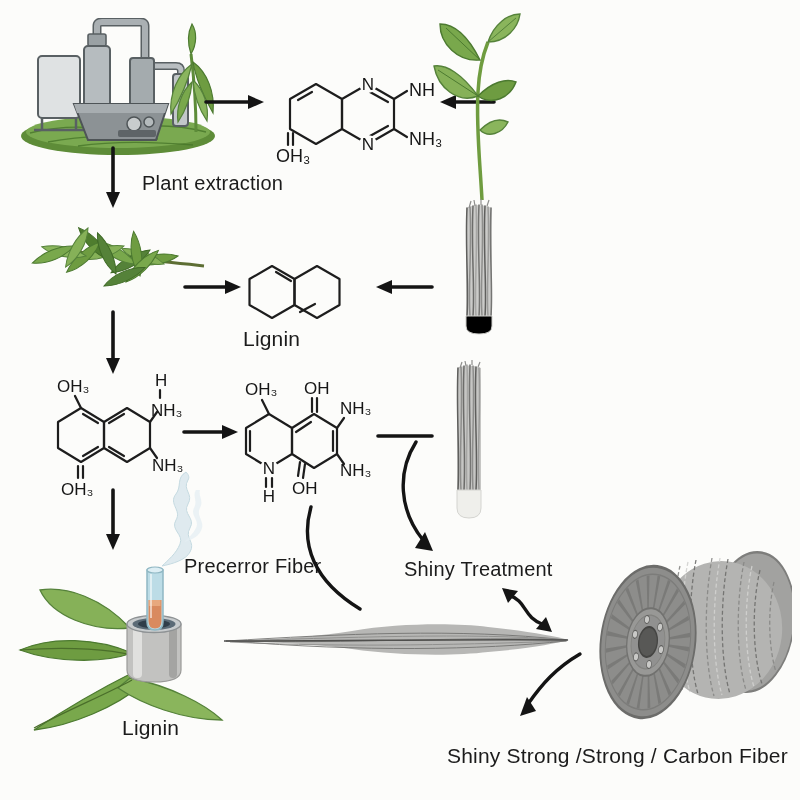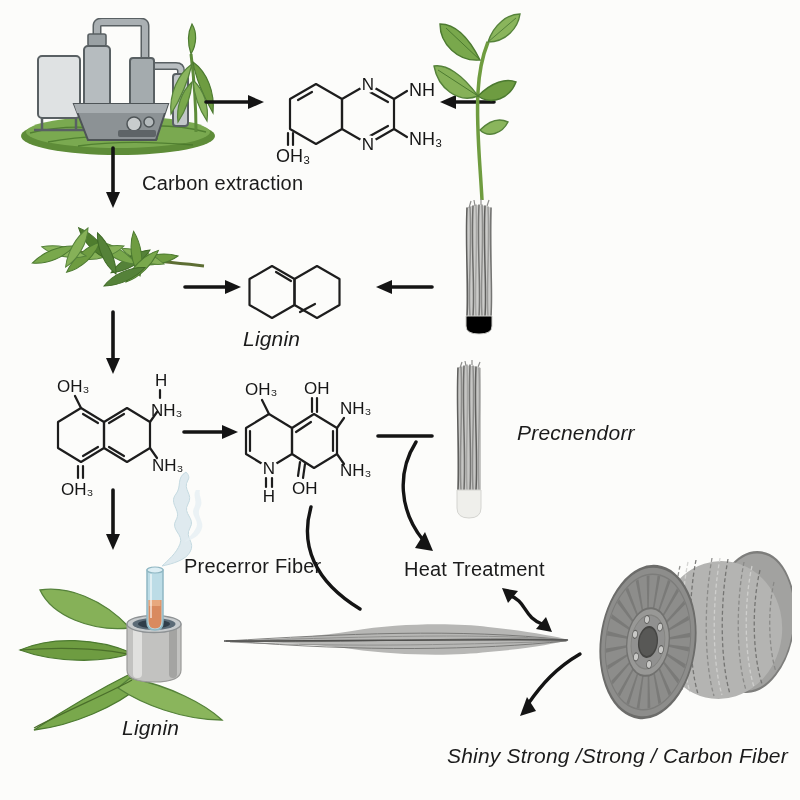--- a/index.html
+++ b/index.html
@@ -6,21 +6,21 @@
   #stage{
     position:relative;width:800px;height:800px;background:#fcfcfa;
     overflow:hidden;font-family:"Liberation Sans",sans-serif;
   }
   .el{position:absolute;}
   .lbl{
     position:absolute;font-family:"Liberation Sans",sans-serif;
     font-weight:500;color:#1b1b1b;white-space:nowrap;letter-spacing:0.2px;
   }
   .lbl20{font-size:20px;}
-  .lbl21{font-size:21px;font-style:italic;}
+  .lbl21{font-size:21px;}
   svg text{
     font-family:"Liberation Sans",sans-serif;font-weight:500;fill:#161616;
   }
   .mol-line{stroke:#1d1d1d;stroke-width:2.2;fill:none;stroke-linecap:round;}
   .mol-ring{stroke:#1d1d1d;stroke-width:2.2;fill:none;stroke-linejoin:round;}
   .arrow-line{stroke:#141414;stroke-width:3.6;fill:none;stroke-linecap:round;}
   .arrow-head{fill:#141414;stroke:none;}
   .curve{stroke:#141414;stroke-width:3.4;fill:none;stroke-linecap:round;}
 </style>
 </head>
@@ -110,21 +110,21 @@
     <path d="M56,30 L84,6" stroke="#55823a" stroke-width="1" fill="none"></path>
     <path d="M48,48 L14,16" stroke="#4c7a30" stroke-width="1" fill="none"></path>
     <path d="M46,84 L6,58" stroke="#4c7a30" stroke-width="1" fill="none"></path>
   </svg>
 
   <svg class="el" style="left:102px;top:146px" width="22" height="64" viewBox="0 0 22 64">
     <line class="arrow-line" x1="11" y1="2" x2="11" y2="48"></line>
     <polygon class="arrow-head" points="4,46 18,46 11,62"></polygon>
   </svg>
 
-  <div class="lbl lbl20" style="left:142px;top:172px">Carbon extraction</div>
+  <div class="lbl lbl20" style="left:142px;top:172px">Plant extraction</div>
 
   <svg class="el" style="left:18px;top:202px" width="190" height="115" viewBox="0 0 190 115">
     <defs>
       <path id="lfA" d="M0,0 C-13,-7 -31,-8 -45,-3 C-32,5 -13,6 0,0 Z"></path>
     </defs>
     <path d="M186,64 C150,60 115,57 60,50" stroke="#5d6e33" stroke-width="3" fill="none"></path>
     <path d="M120,58 C100,50 85,42 70,36" stroke="#5d6e33" stroke-width="2" fill="none"></path>
     <use href="#lfA" transform="translate(160,54) rotate(-12)" fill="#6e9c41" stroke="#4c7a30" stroke-width="1"></use>
     <use href="#lfA" transform="translate(146,62) rotate(16)" fill="#86b158" stroke="#55823a" stroke-width="1"></use>
     <use href="#lfA" transform="translate(132,48) rotate(-34)" fill="#558239" stroke="#3f6a26" stroke-width="1"></use>
@@ -270,40 +270,39 @@
     </g>
     <g stroke="#8e8e8c" stroke-width="1.2">
       <line x1="10" y1="8" x2="12" y2="2"></line>
         <line x1="16" y1="6" x2="15" y2="1"></line>
       <line x1="22" y1="5" x2="22" y2="0"></line>
         <line x1="28" y1="7" x2="30" y2="2"></line>
     </g>
     <path d="M7,130 L31,130 L31,148 Q31,158 19,158 Q7,158 7,148 Z" fill="#efefeb" stroke="#d4d4d0" stroke-width="1"></path>
   </svg>
 
-  <div class="lbl lbl21" style="left:517px;top:421px">Precnendorr</div>
 
   <svg class="el" style="left:102px;top:488px" width="22" height="64" viewBox="0 0 22 64">
     <line class="arrow-line" x1="11" y1="2" x2="11" y2="48"></line>
     <polygon class="arrow-head" points="4,46 18,46 11,62"></polygon>
   </svg>
 
   <svg class="el" style="left:142px;top:468px" width="78" height="108" viewBox="0 0 78 108">
     <path d="M44,4 C34,10 40,18 34,26 C26,36 40,42 34,52 C28,62 42,66 38,76 C34,86 26,92 20,98 C30,96 44,92 48,84 C54,74 42,70 48,60 C54,50 40,46 46,36 C52,26 40,22 46,12 C48,9 46,6 44,4 Z" fill="#dce9ee" stroke="#bfd6de" stroke-width="1" opacity="0.9"></path>
     <path d="M54,22 C50,28 56,32 52,40 C48,48 58,52 54,60 C51,66 46,70 42,74 C50,72 58,68 60,60 C62,52 54,48 58,40 C62,32 56,28 58,22 Z" fill="#e4eef2" opacity="0.7"></path>
   </svg>
 
   <div class="lbl lbl20" style="left:184px;top:555px">Precerror Fiber</div>
 
   <svg class="el" style="left:393px;top:438px" width="52" height="122" viewBox="0 0 52 122">
     <path class="curve" d="M23,4 C4,34 6,72 30,102"></path>
     <polygon class="arrow-head" points="40,113 22,110 32,94"></polygon>
   </svg>
 
-  <div class="lbl lbl20" style="left:404px;top:558px">Heat Treatment</div>
+  <div class="lbl lbl20" style="left:404px;top:558px">Shiny Treatment</div>
 
   <svg class="el" style="left:298px;top:503px" width="72" height="112" viewBox="0 0 72 112">
     <path class="curve" d="M13,4 C2,42 16,78 62,106"></path>
   </svg>
 
   <svg class="el" style="left:12px;top:558px" width="215" height="190" viewBox="0 0 215 190">
     <path d="M118,70 C90,40 55,28 28,32 C40,58 80,74 118,70 Z" fill="#86b158" stroke="#55823a" stroke-width="1.3"></path>
     <path d="M120,95 C85,80 40,78 8,92 C40,104 90,106 120,95 Z" fill="#6e9c41" stroke="#4c7a30" stroke-width="1.3"></path>
     <path d="M120,115 C90,130 55,150 22,172 C60,168 105,148 128,128 Z" fill="#79a84c" stroke="#4c7a30" stroke-width="1.3"></path>
     <path d="M118,120 C158,128 193,146 210,162 C170,162 130,146 106,130 Z" fill="#8ab55c" stroke="#55823a" stroke-width="1.3"></path>

